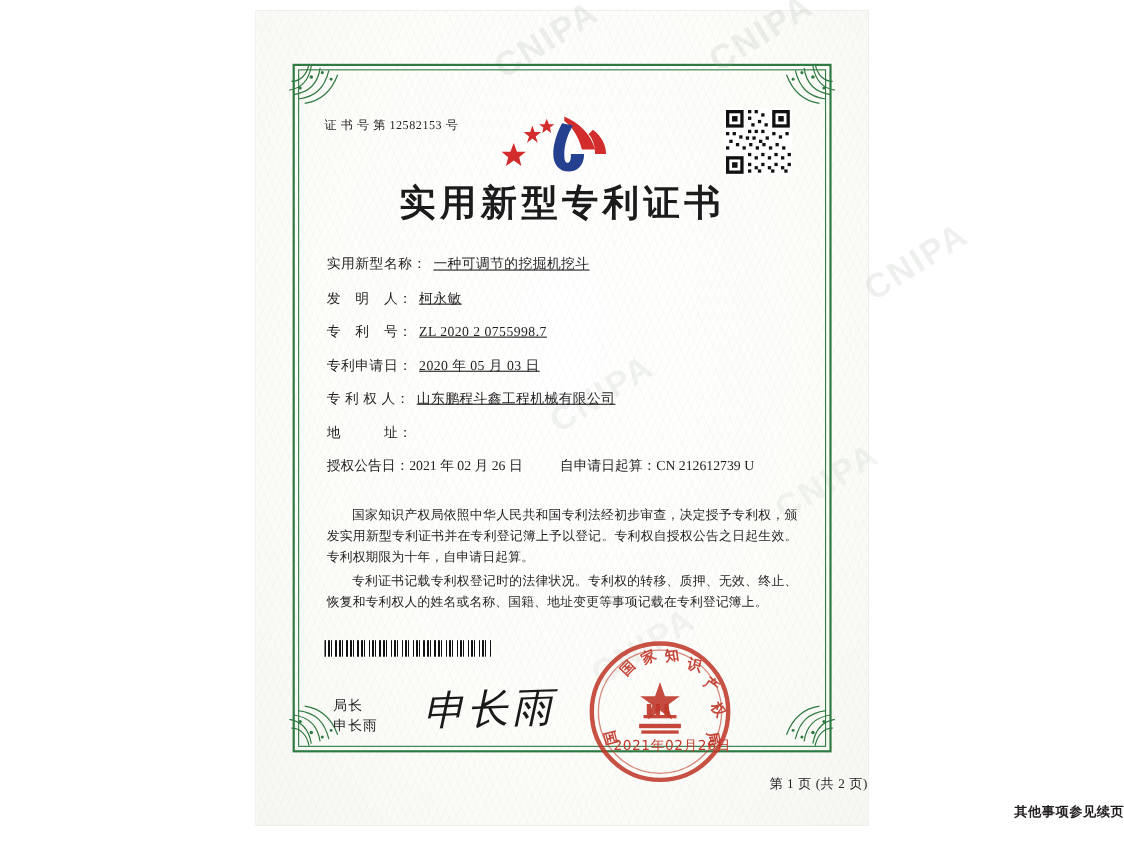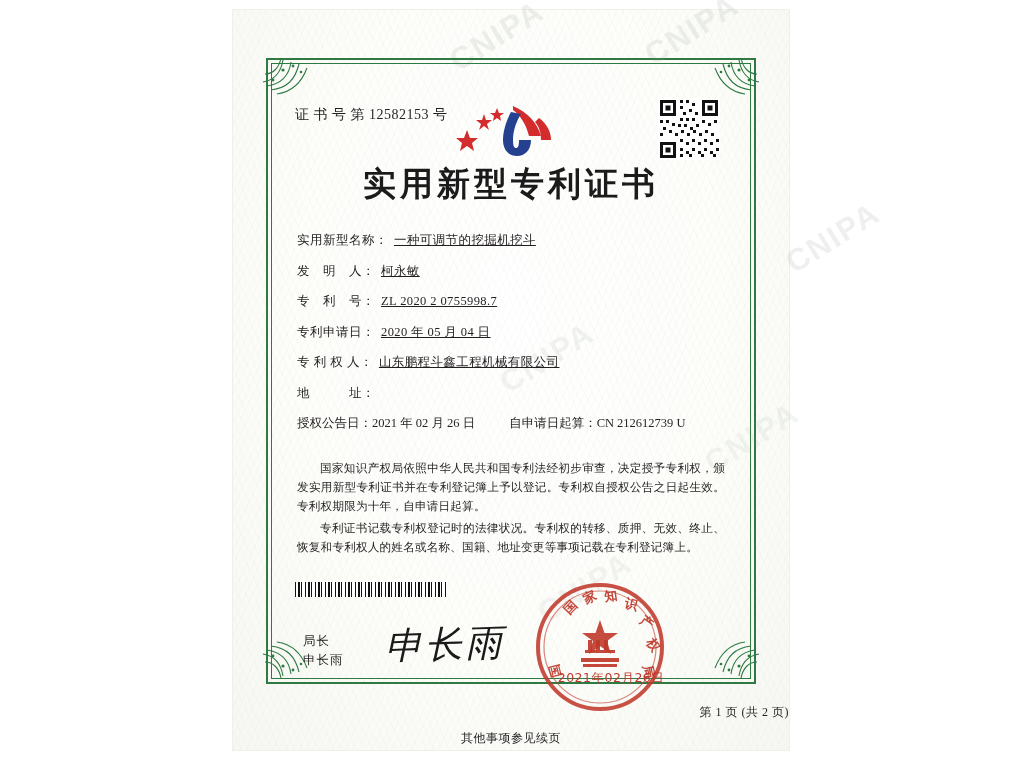--- a/index.html
+++ b/index.html
@@ -90,21 +90,21 @@
   .c-tl { left: 28px;  top: 44px; }
   .c-tr { left: 466px; top: 44px; transform: scaleX(-1); }
   .c-bl { left: 28px;  top: 620px; transform: scaleY(-1); }
   .c-br { left: 466px; top: 620px; transform: scale(-1,-1); }
 
   
   .cert-no {
     position: absolute;
     left: 62px;
     top: 96px;
-    font-size: 14px;
+    font-size: 11px;
     color: #231f20;
     letter-spacing: 0.5px;
   }
 
   .emblem {
     position: absolute;
     left: 218px;
     top: 90px;
     width: 126px;
     height: 62px;
@@ -250,24 +250,25 @@
     text-align: right;
     font-size: 12px;
     color: #231f20;
     letter-spacing: 0.5px;
   }
   .footnote {
     position: absolute;
     left: 0;
     top: 730px;
     width: 1022px;
-    text-align: center;
+    text-align: right;
     font-size: 12px;
     color: #231f20;
     letter-spacing: 0.5px;
+    font-weight: bold;
   }
 </style>
 </head>
 <body>
 
 <div id="page">
 
   <div class="paper">
 
     <div class="watermark wm1">CNIPA</div>
@@ -443,21 +444,21 @@
       <div class="field">
         <span class="lbl">发　明　人：</span>
         <span class="val">柯永敏</span>
       </div>
       <div class="field">
         <span class="lbl">专　利　号：</span>
         <span class="val">ZL 2020 2 0755998.7</span>
       </div>
       <div class="field">
         <span class="lbl">专利申请日：</span>
-        <span class="val">2020 年 05 月 04 日</span>
+        <span class="val">2020 年 05 月 03 日</span>
       </div>
       <div class="field">
         <span class="lbl">专 利 权 人：</span>
         <span class="val">山东鹏程斗鑫工程机械有限公司</span>
       </div>
       <div class="field">
         <span class="lbl">地　　　址：</span>
       </div>
       <div class="field-row2">
         <span class="seg">

